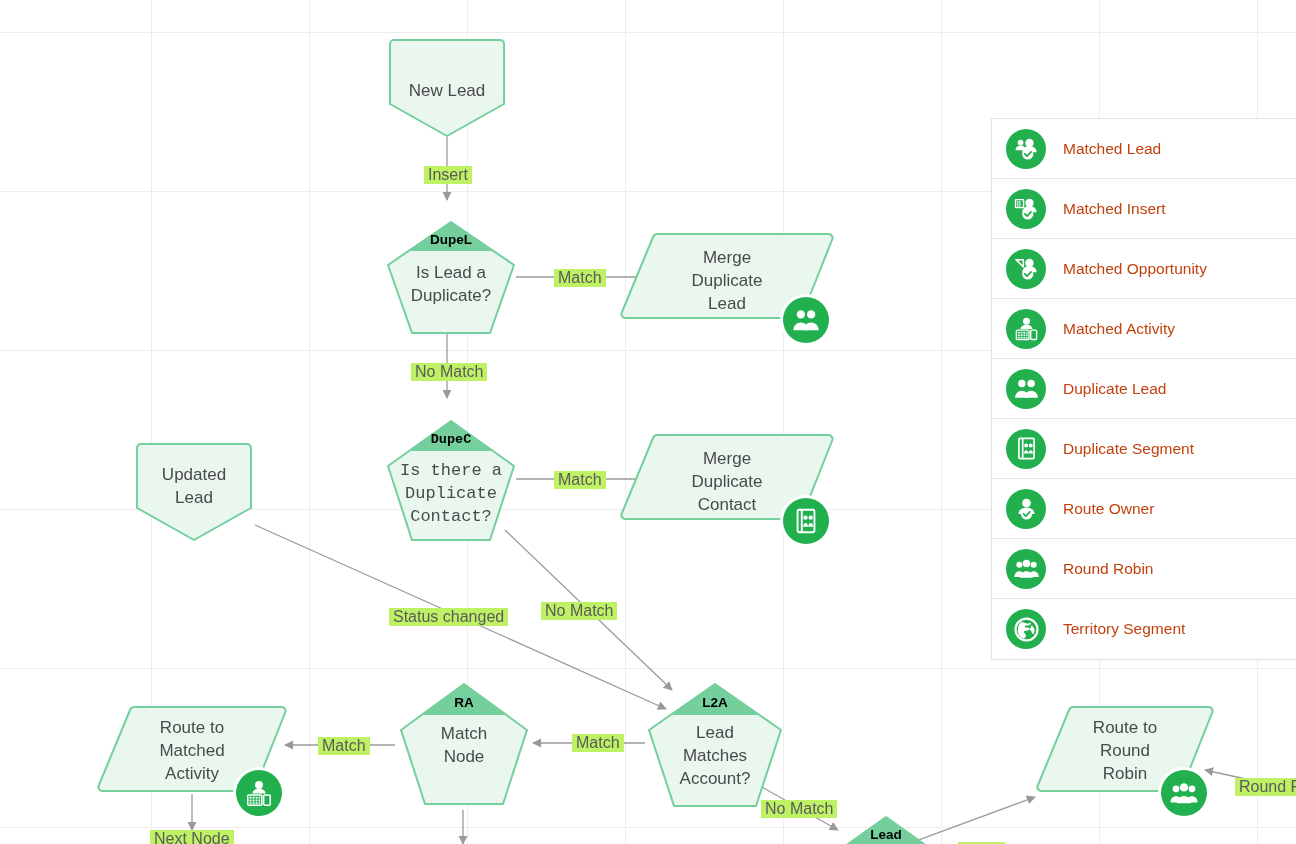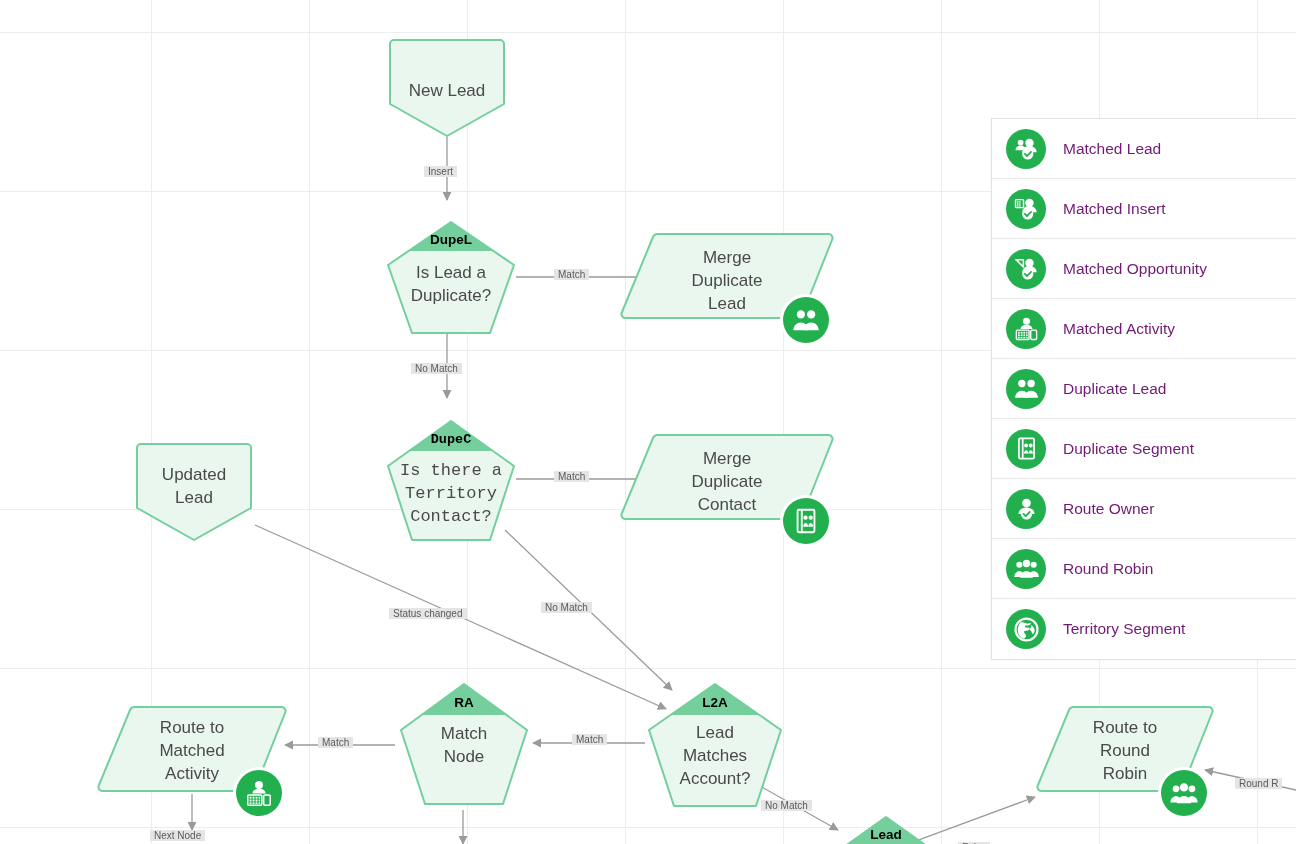--- a/index.html
+++ b/index.html
@@ -65,23 +65,23 @@
     display: flex;
     align-items: center;
     justify-content: center;
     box-shadow: 0 0 0 3px #ffffff;
   }
   .badge svg { width: 30px; height: 30px; display:block; }
   
   .elabel {
     position: absolute;
     color: #5b5b5b;
-    font-size: 10px;
+    font-size: 16px;
     white-space: nowrap;
-    background: #e5e5e5;
+    background: #bef264;
     padding: 0 4px;
     pointer-events: none;
   }
   
   #legend {
     position: absolute;
     left: 991px;
     top: 118px;
     width: 340px;
     background: #ffffff;
@@ -102,21 +102,21 @@
     width: 40px; height: 40px;
     border-radius: 50%;
     background: #22b04f;
     display:flex; align-items:center; justify-content:center;
     flex: 0 0 40px;
   }
   .legend-ico svg { width: 27px; height: 27px; display:block; }
   .legend-txt {
     margin-left: 17px;
     font-size: 15.5px;
-    color: #701a75;
+    color: #c2410c;
   }
 </style>
 </head>
 <body>
 
 <div id="canvas">
 
   <div id="grid"></div>
 
   <svg id="edges" width="1296" height="844">
@@ -214,21 +214,21 @@
         <path d="M66,3 L129,48 L105,122 H27 L3,48 z"></path>
       </clipPath>
       <path d="M66,3 L129,48 L105,122 H27 L3,48 z" fill="#e9f7ef"></path>
       <g clip-path="url(#clipDupeC)">
         <rect x="0" y="0" width="132" height="33" fill="#74cf9d"></rect>
       </g>
       <path d="M66,3 L129,48 L105,122 H27 L3,48 z" fill="none" stroke="#73cf9c" stroke-width="2" stroke-linejoin="round"></path>
     </svg>
     <div class="hdr" style="top:14px;">DupeC</div>
     <div class="lbl" style="top:41px;">Is there a
-Territory
+Duplicate
 Contact?</div>
   </div>
 
   <div class="node" style="left:619px;top:433px;width:216px;height:90px;">
     <svg width="216" height="90" viewBox="0 0 216 90">
       <path d="M34,5 a5,5 0 0 1 4,-3 h172 a4,4 0 0 1 3,6 L182,86 H6 a4,4 0 0 1 -3,-6 z" fill="#e9f7ef" stroke="#73cf9c" stroke-width="2" stroke-linejoin="round"></path>
     </svg>
     <div class="lbl" style="top:14px;">Merge
 Duplicate
 Contact</div>

